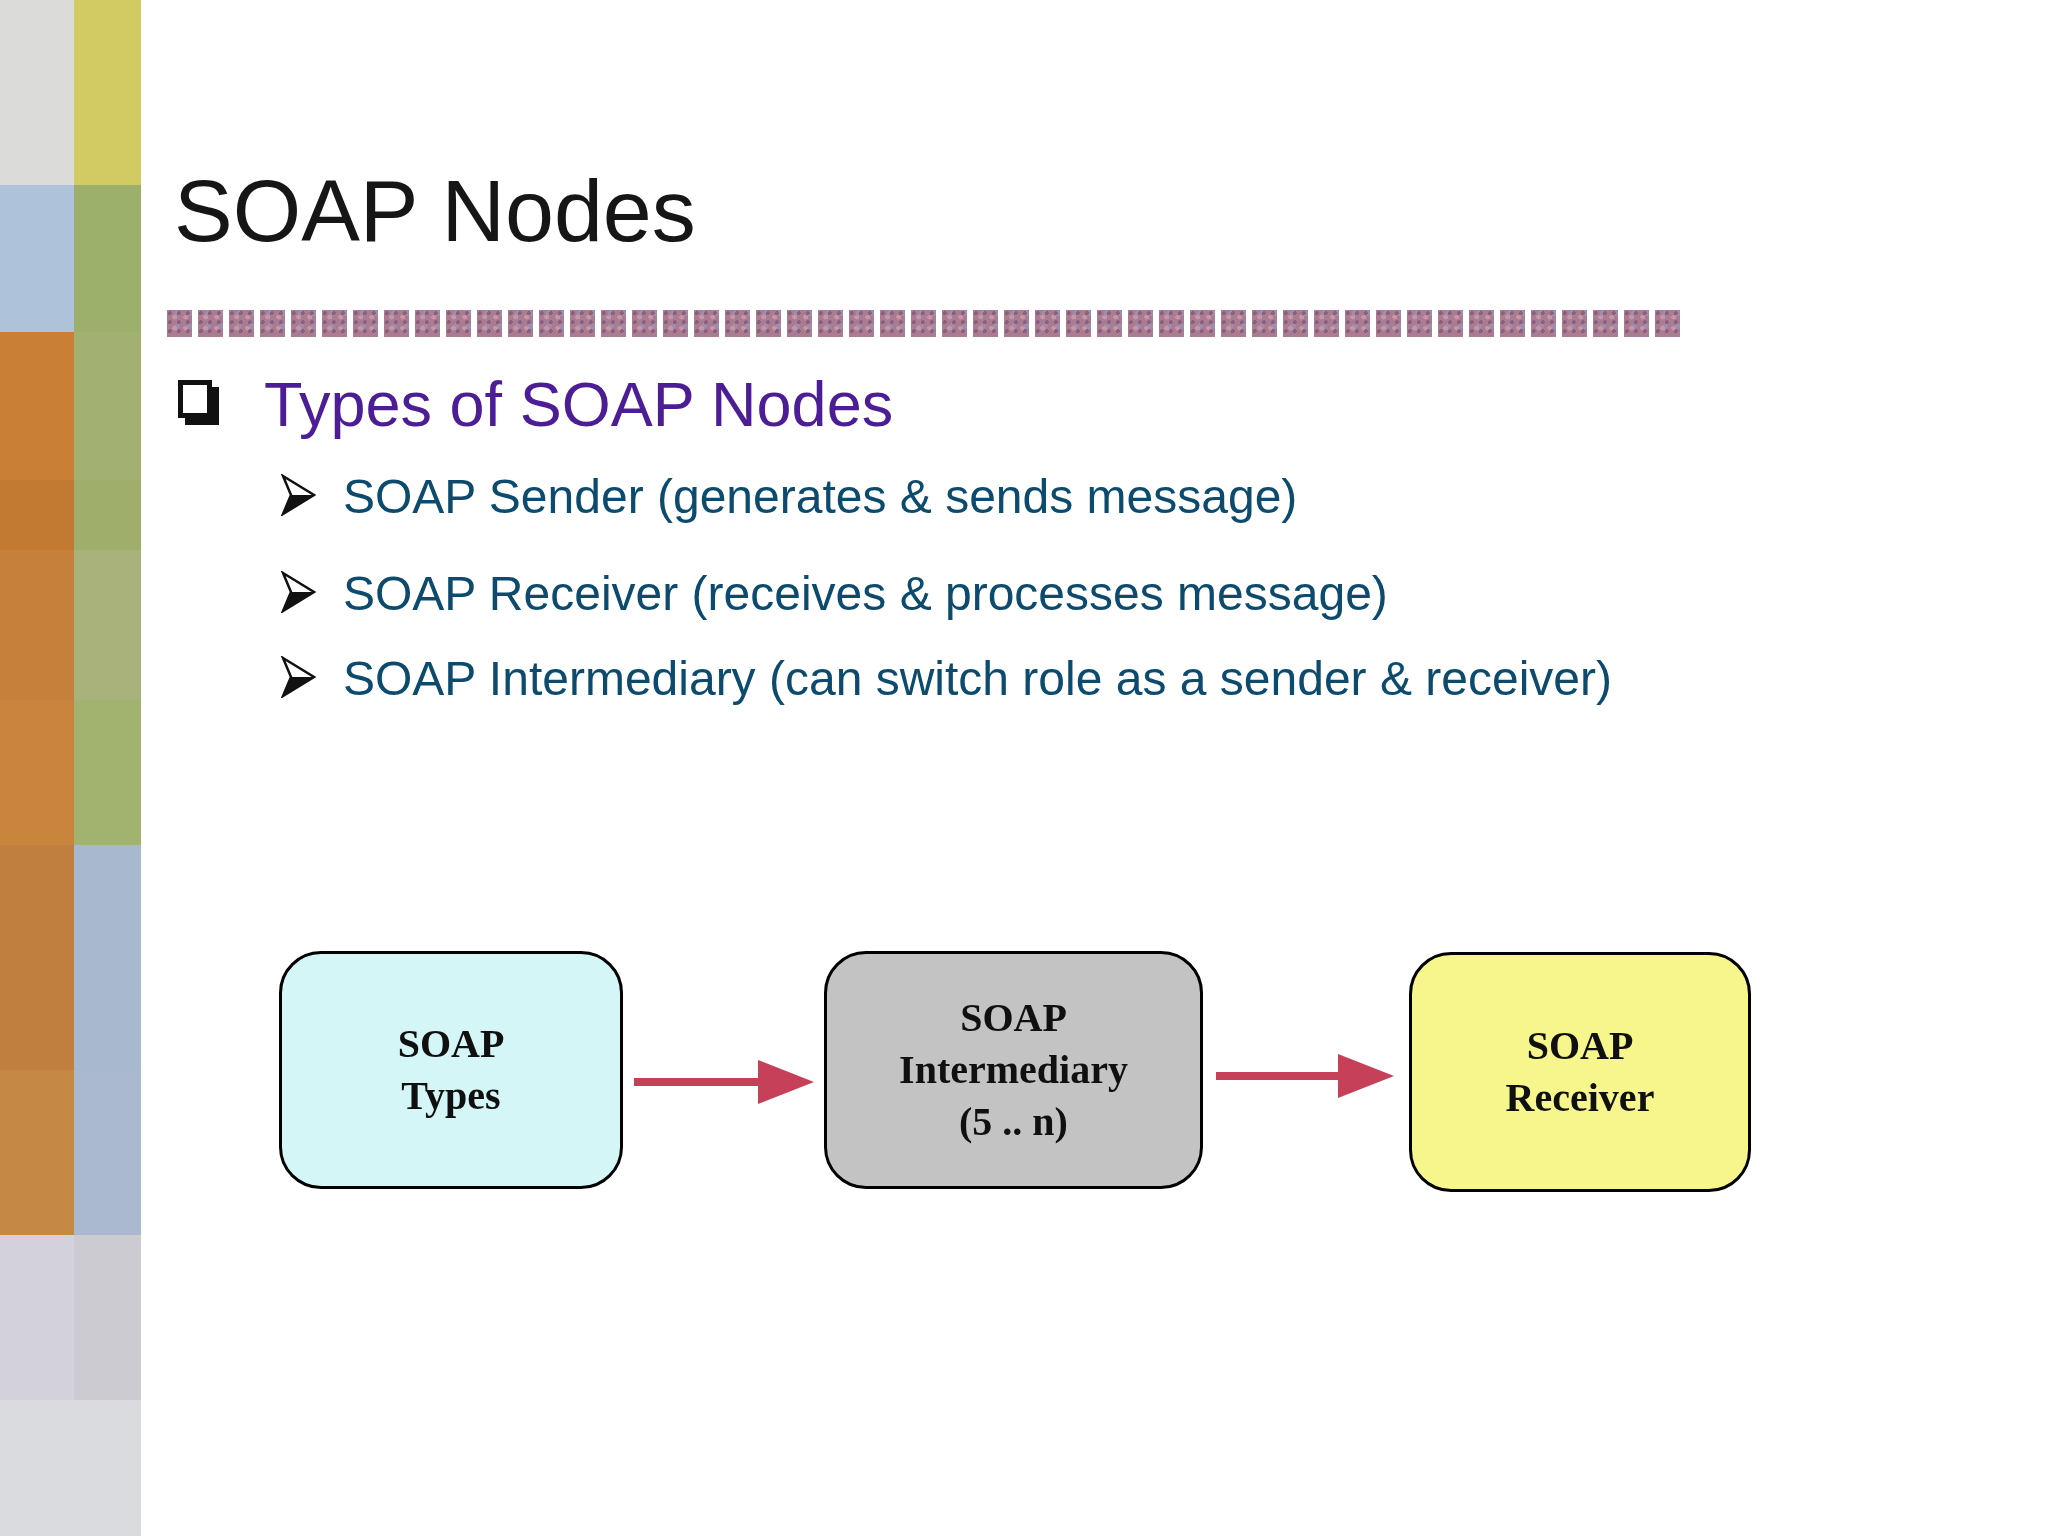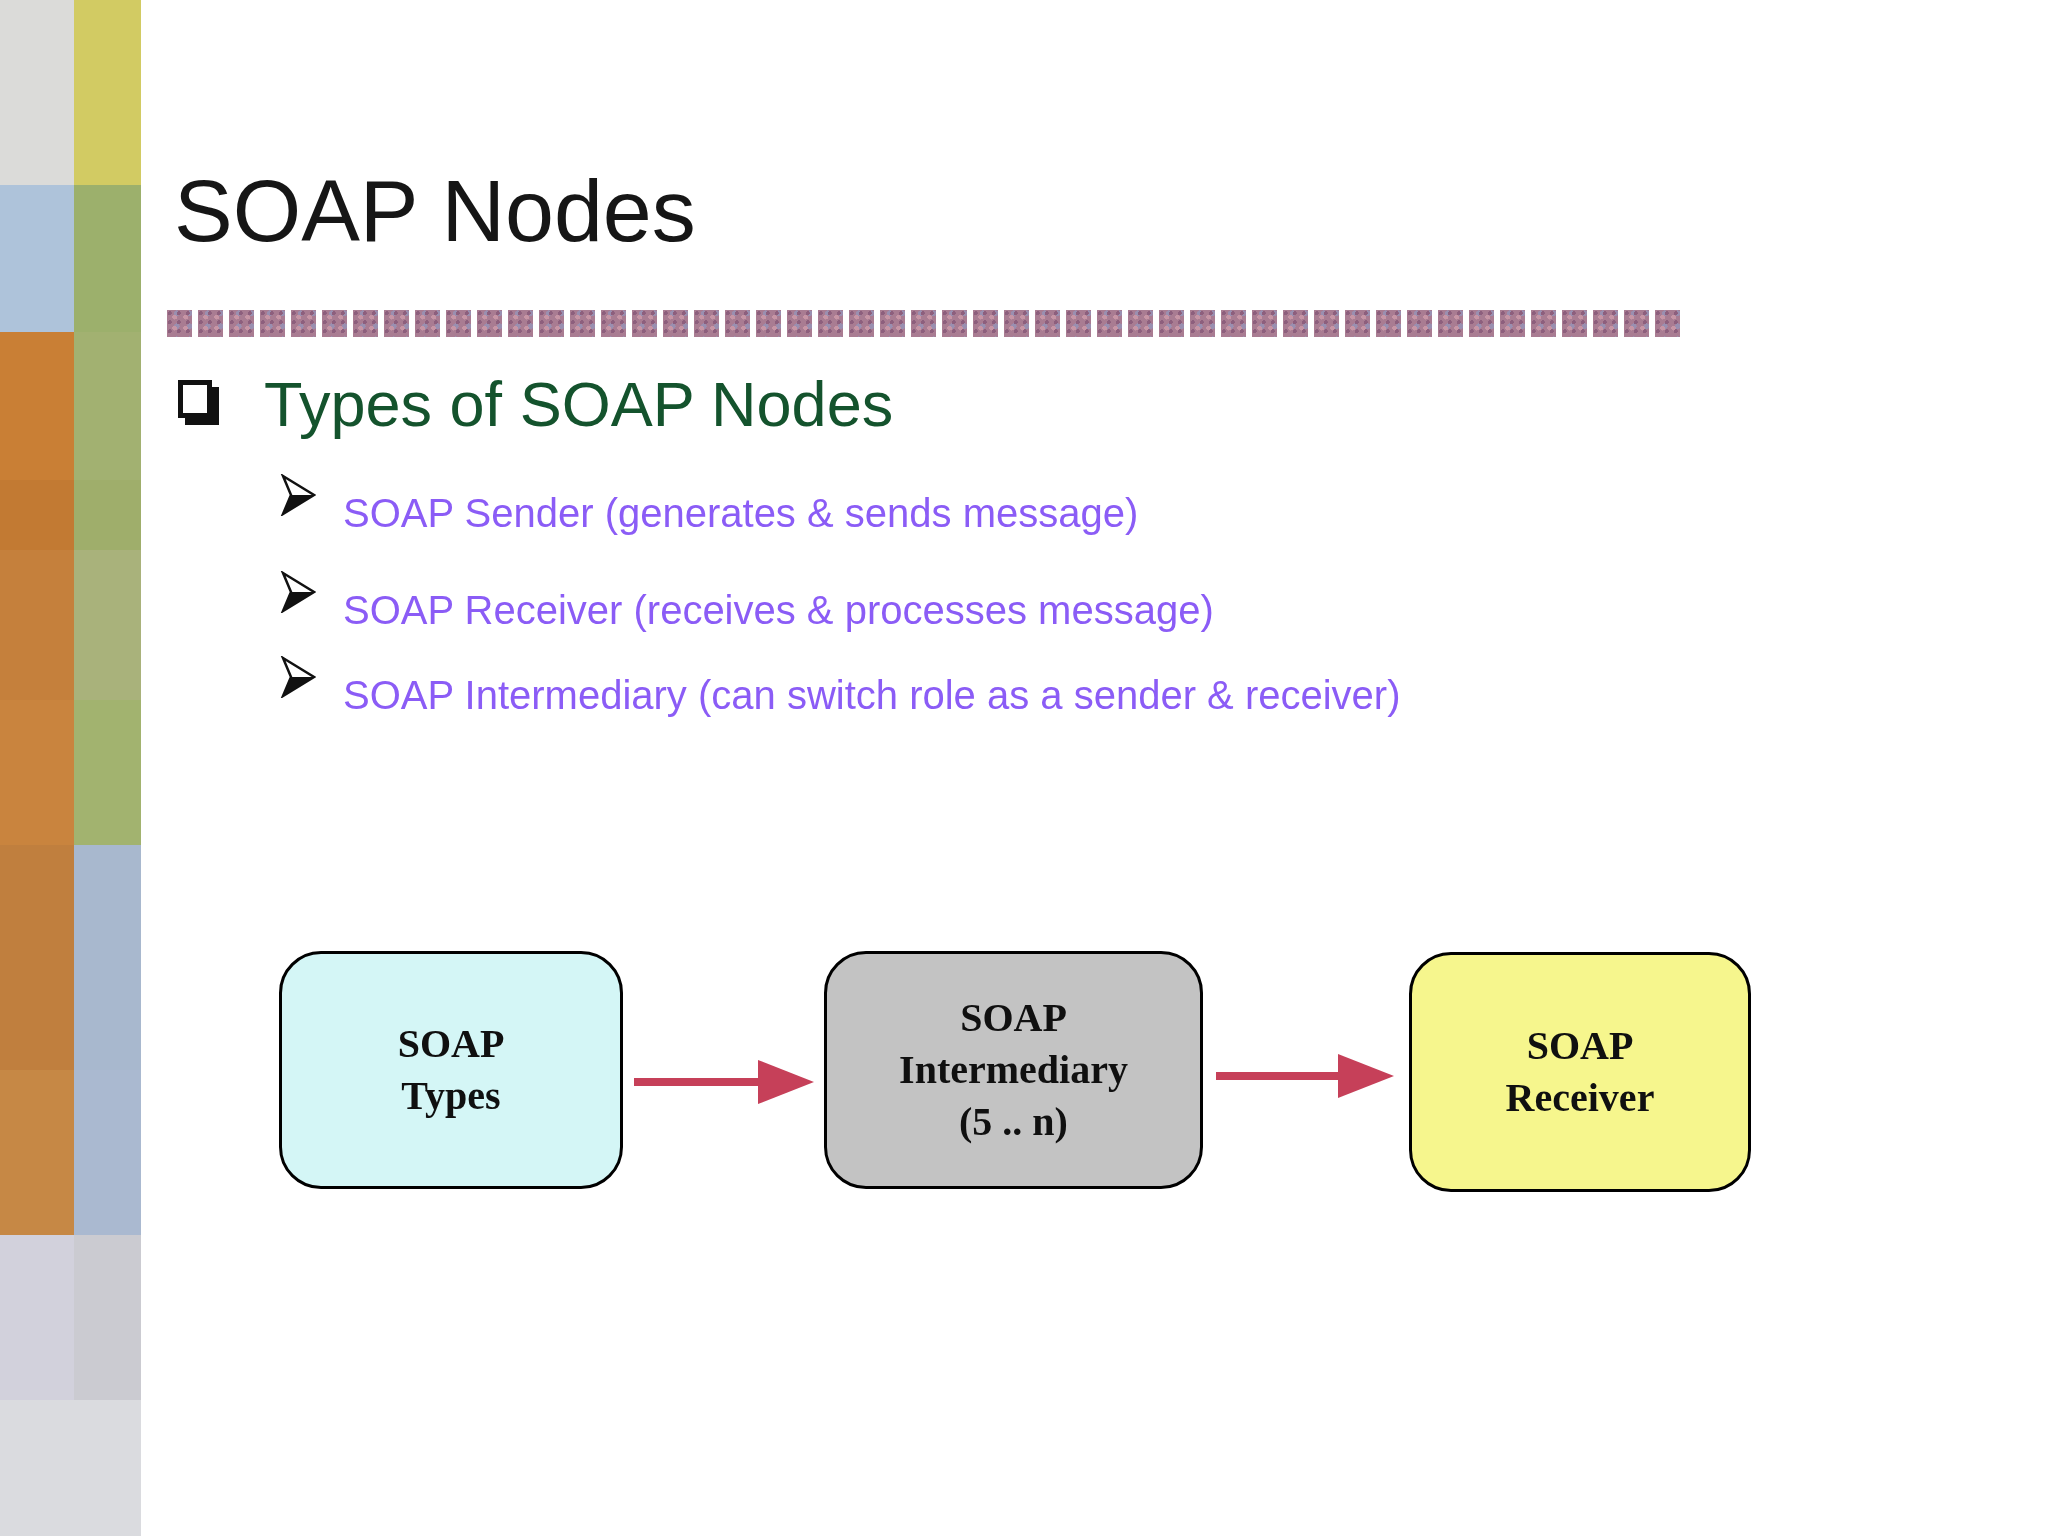--- a/index.html
+++ b/index.html
@@ -44,30 +44,30 @@
   .l1-row { position:absolute; left:178px; top:373px; }
   .sq-bullet {
     position:absolute; left:0; top:7px;
     width:34px; height:38px;
     border:5px solid #111;
     background:#fff;
     box-shadow:7px 7px 0 #111;
   }
   .l1-text {
     position:absolute; left:86px; top:0;
-    font-size:63px; line-height:1; white-space:nowrap; color:#14532d;
+    font-size:63px; line-height:1; white-space:nowrap; color:#4c1d95;
   }
 
   
   .l2-row { position:absolute; left:277px; }
   .l2-row .arrow-bullet { position:absolute; left:3px; top:16px; width:36px; height:42px; }
   .l2-text {
-    position:absolute; left:66px; top:16px;
+    position:absolute; left:66px; top:0;
     width:1330px;
-    font-size:40px; line-height:78px; color:#8b5cf6;
+    font-size:48px; line-height:78px; color:#0c4a6e;
   }
   #l2-0 { top:458px; }
   #l2-1 { top:555px; }
   #l2-2 { top:640px; }
 
   
   .dnode {
     position:absolute;
     border:3px solid #000;
     border-radius:42px;

